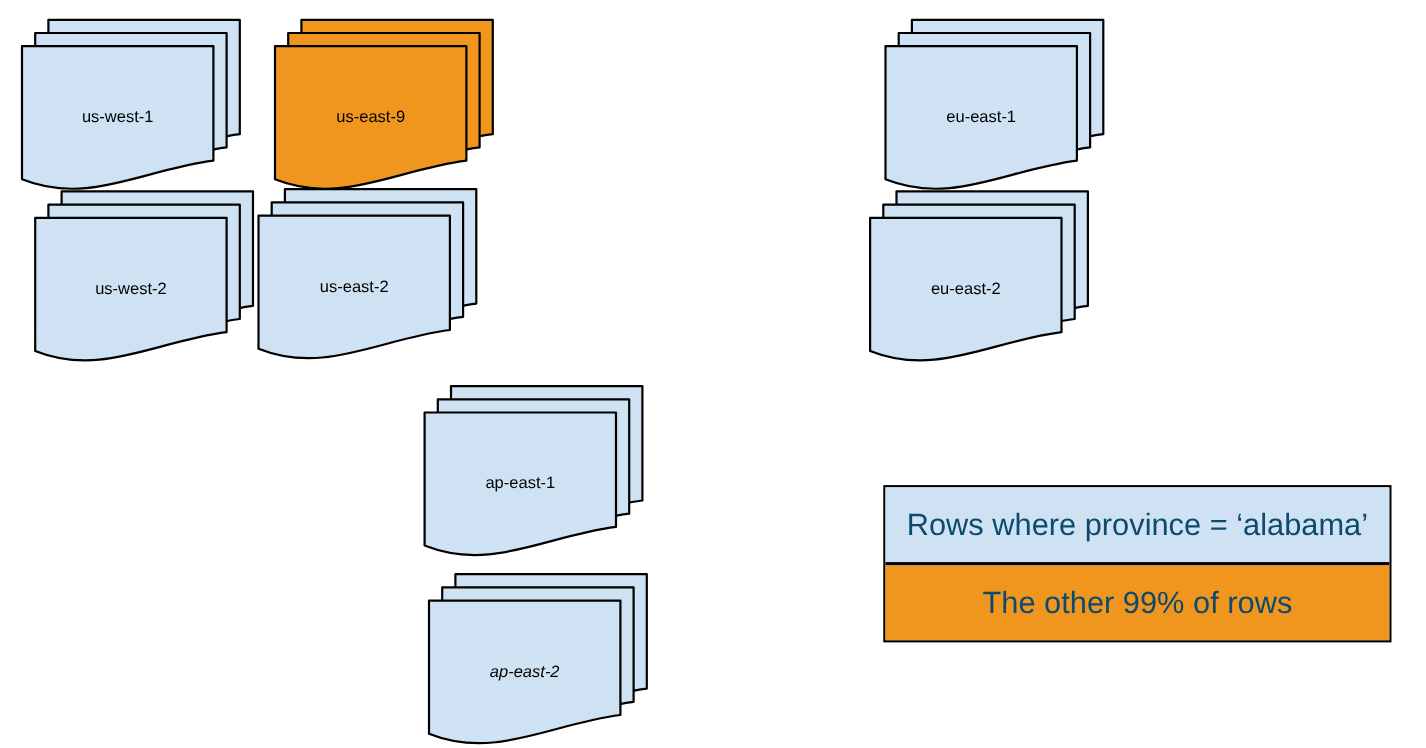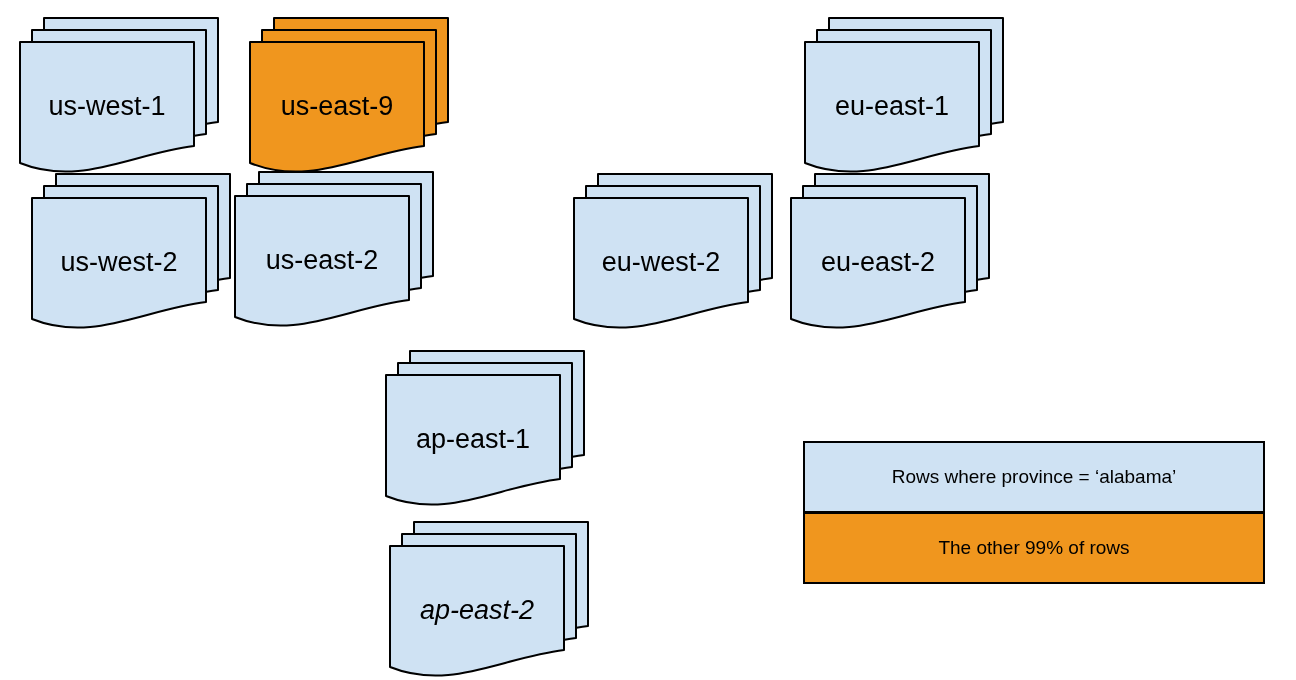--- a/index.html
+++ b/index.html
@@ -35,38 +35,38 @@
   }
   .stack-label {
     position: absolute;
     left: 0;
     top: 24px;
     width: 174px;
     height: 128px;
     display: flex;
     align-items: center;
     justify-content: center;
-    font-size: 27px;
+    font-size: 15px;
     color: #000000;
     white-space: nowrap;
   }
   .legend {
     position: absolute;
     left: 803px;
     top: 441px;
     width: 458px;
     border: 2px solid #000000;
   }
   .legend-row {
     height: 68px;
     display: flex;
     align-items: center;
     justify-content: center;
-    font-size: 19px;
-    color: #000000;
+    font-size: 28px;
+    color: #0c4a6e;
   }
   .legend-row.blue {
     background: var(--region-blue, #cfe2f3);
     border-bottom: 3px solid #000000;
   }
   .legend-row.orange {
     background: var(--region-orange, #f0961e);
   }
 </style>
 </head>
@@ -113,28 +113,20 @@
 
   <div class="stack" style="left:235px; top:172px;">
     <svg width="198" height="156" viewBox="0 0 198 156" aria-hidden="true">
       <path class="doc" transform="translate(24,0)" d="M0,0 H174 V104 C110,112 60,145 0,121 Z"></path>
       <path class="doc" transform="translate(12,12)" d="M0,0 H174 V104 C110,112 60,145 0,121 Z"></path>
       <path class="doc" transform="translate(0,24)" d="M0,0 H174 V104 C110,112 60,145 0,121 Z"></path>
     </svg>
     <div class="stack-label">us-east-2</div>
   </div>
 
-  <div class="stack" style="left:574px; top:174px;">
-    <svg width="198" height="156" viewBox="0 0 198 156" aria-hidden="true">
-      <path class="doc" transform="translate(24,0)" d="M0,0 H174 V104 C110,112 60,145 0,121 Z"></path>
-      <path class="doc" transform="translate(12,12)" d="M0,0 H174 V104 C110,112 60,145 0,121 Z"></path>
-      <path class="doc" transform="translate(0,24)" d="M0,0 H174 V104 C110,112 60,145 0,121 Z"></path>
-    </svg>
-    <div class="stack-label">eu-west-2</div>
-  </div>
 
   <div class="stack" style="left:791px; top:174px;">
     <svg width="198" height="156" viewBox="0 0 198 156" aria-hidden="true">
       <path class="doc" transform="translate(24,0)" d="M0,0 H174 V104 C110,112 60,145 0,121 Z"></path>
       <path class="doc" transform="translate(12,12)" d="M0,0 H174 V104 C110,112 60,145 0,121 Z"></path>
       <path class="doc" transform="translate(0,24)" d="M0,0 H174 V104 C110,112 60,145 0,121 Z"></path>
     </svg>
     <div class="stack-label">eu-east-2</div>
   </div>
 

